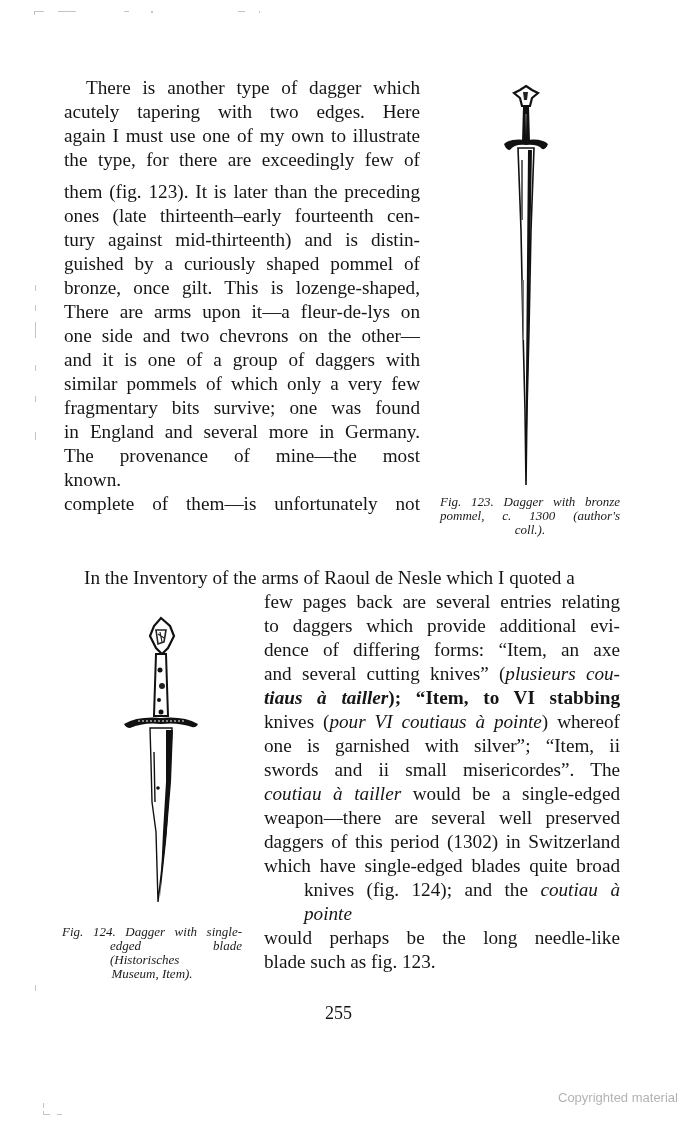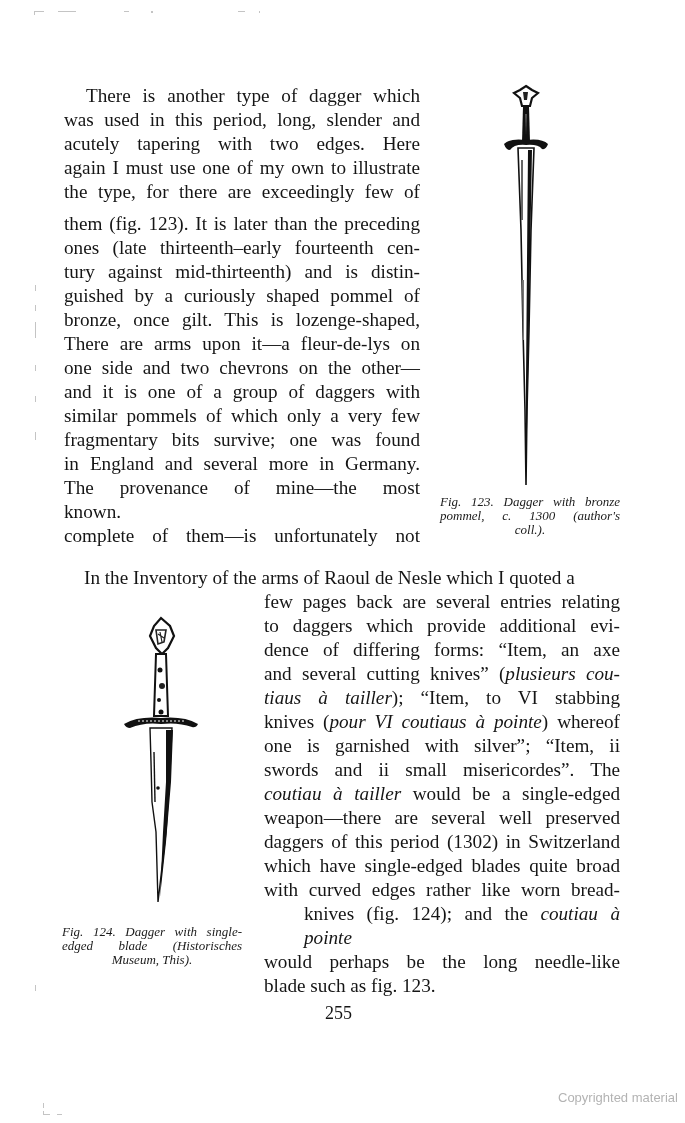--- a/index.html
+++ b/index.html
@@ -38,23 +38,22 @@
   <div class="crop" style="left:43px;top:1111px;width:1px;height:4px;"></div>
   <div class="crop" style="left:57px;top:1114px;width:5px;height:1px;"></div>
   <div class="crop" style="left:35px;top:285px;width:1px;height:6px;"></div>
   <div class="crop" style="left:35px;top:305px;width:1px;height:6px;"></div>
   <div class="crop" style="left:35px;top:322px;width:1px;height:16px;"></div>
   <div class="crop" style="left:35px;top:365px;width:1px;height:6px;"></div>
   <div class="crop" style="left:35px;top:396px;width:1px;height:6px;"></div>
   <div class="crop" style="left:35px;top:432px;width:1px;height:8px;"></div>
   <div class="crop" style="left:35px;top:985px;width:1px;height:6px;"></div>
 
-  <div class="col" id="sec1" style="left:64px;top:84px;width:356px;">
+  <div class="col" id="sec1" style="left:64px;top:76px;width:356px;">
       <div style="text-align: justify; text-align-last: justify; white-space: normal; overflow: visible; padding-left: 22px;"><span>There is another type of dagger which</span></div>
-      <div style="text-align: justify; text-align-last: justify; white-space: normal; overflow: visible;"><span>was used in this period, long, slender and</span></div>
       <div style="text-align: justify; text-align-last: justify; white-space: normal; overflow: visible;"><span>acutely tapering with two edges. Here</span></div>
       <div style="text-align: justify; text-align-last: justify; white-space: normal; overflow: visible;"><span>again I must use one of my own to illustrate</span></div>
       <div style="text-align: justify; text-align-last: justify; white-space: normal; overflow: visible;"><span>the type, for there are exceedingly few of</span></div>
       <div style="text-align: justify; text-align-last: justify; white-space: normal; overflow: visible; margin-top: 8px;"><span>them (fig. 123). It is later than the preceding</span></div>
       <div style="text-align: justify; text-align-last: justify; white-space: normal; overflow: visible;"><span>ones (late thirteenth–early fourteenth cen-</span></div>
       <div style="text-align: justify; text-align-last: justify; white-space: normal; overflow: visible;"><span>tury against mid-thirteenth) and is distin-</span></div>
       <div style="text-align: justify; text-align-last: justify; white-space: normal; overflow: visible;"><span>guished by a curiously shaped pommel of</span></div>
       <div style="text-align: justify; text-align-last: justify; white-space: normal; overflow: visible;"><span>bronze, once gilt. This is lozenge-shaped,</span></div>
       <div style="text-align: justify; text-align-last: justify; white-space: normal; overflow: visible;"><span>There are arms upon it—a fleur-de-lys on</span></div>
       <div style="text-align: justify; text-align-last: justify; white-space: normal; overflow: visible;"><span>one side and two chevrons on the other—</span></div>
@@ -92,29 +91,28 @@
 
   <div class="wide">
     <span style="padding-left:22px;">In the Inventory of the arms of Raoul de Nesle which I quoted a</span>
   </div>
 
   <div class="col" id="sec2" style="left:264px;top:590px;width:356px;">
       <div style="text-align: justify; text-align-last: justify; white-space: normal; overflow: visible;"><span>few pages back are several entries relating</span></div>
       <div style="text-align: justify; text-align-last: justify; white-space: normal; overflow: visible;"><span>to daggers which provide additional evi-</span></div>
       <div style="text-align: justify; text-align-last: justify; white-space: normal; overflow: visible;"><span>dence of differing forms: “Item, an axe</span></div>
       <div style="text-align: justify; text-align-last: justify; white-space: normal; overflow: visible;"><span>and several cutting knives” (</span><i>plusieurs cou-</i></div>
-      <div style="text-align: justify; text-align-last: justify; white-space: normal; overflow: visible;"><i>tiaus à tailler</i><span>); “Item, to VI stabbing</span></div>
+      <div style="text-align: justify; text-align-last: justify; white-space: normal; overflow: visible; font-weight: bold;"><i>tiaus à tailler</i><span>); “Item, to VI stabbing</span></div>
       <div style="text-align: justify; text-align-last: justify; white-space: normal; overflow: visible;"><span>knives (</span><i>pour VI coutiaus à pointe</i><span>) whereof</span></div>
       <div style="text-align: justify; text-align-last: justify; white-space: normal; overflow: visible;"><span>one is garnished with silver”; “Item, ii</span></div>
       <div style="text-align: justify; text-align-last: justify; white-space: normal; overflow: visible;"><span>swords and ii small misericordes”. The</span></div>
       <div style="text-align: justify; text-align-last: justify; white-space: normal; overflow: visible;"><i>coutiau à tailler</i><span> would be a single-edged</span></div>
       <div style="text-align: justify; text-align-last: justify; white-space: normal; overflow: visible;"><span>weapon—there are several well preserved</span></div>
       <div style="text-align: justify; text-align-last: justify; white-space: normal; overflow: visible;"><span>daggers of this period (1302) in Switzerland</span></div>
       <div style="text-align: justify; text-align-last: justify; white-space: normal; overflow: visible;"><span>which have single-edged blades quite broad</span></div>
-      <div style="text-align: justify; text-align-last: justify; white-space: normal; overflow: visible;"><span>with curved edges rather like worn bread-</span></div>
       <div style="text-align: justify; text-align-last: justify; white-space: normal; overflow: visible; margin-left: 40px;"><span>knives (fig. 124); and the </span><i>coutiau à pointe</i></div>
       <div style="text-align: justify; text-align-last: justify; white-space: normal; overflow: visible;"><span>would perhaps be the long needle-like</span></div>
       <div style="text-align: justify; text-align-last: left; white-space: normal; overflow: visible;"><span>blade such as fig. 123.</span></div>
     </div>
 
   <div class="fig" style="left:118px;top:612px;">
     <svg width="88" height="300" viewBox="0 0 88 300">
 
       <path d="M43 6 L52 14 L56 24 L50 36 L44 42 L38 36 L32 24 L36 14 Z" fill="#fff" stroke="#111" stroke-width="2.2"></path>
       <path d="M38 18 L48 18 L46 30 L40 32 Z" fill="none" stroke="#222" stroke-width="1.6"></path>
@@ -130,20 +128,20 @@
       <path d="M20 109 L66 109" stroke="#fff" stroke-width="1" stroke-dasharray="2 2"></path>
 
       <path d="M32 116 L54 116 L52 160 L48 220 L40 290 L38 220 L34 190 L33 150 Z" fill="#fff" stroke="#111" stroke-width="1.4"></path>
       <path d="M48 118 L55 118 L53 170 L48 230 L42 285 L45 220 L48 170 Z" fill="#111"></path>
       <path d="M36 140 L37 190" stroke="#111" stroke-width="1.4"></path>
       <circle cx="40" cy="176" r="1.8" fill="#111"></circle>
     </svg>
   </div>
   <div class="caption" id="cap124" style="left:62px;top:925px;width:180px;">
       <div style="text-align: justify; text-align-last: justify;">Fig. 124. Dagger with single-</div>
-      <div style="text-align: justify; text-align-last: justify;">edged blade (Historisches</div>
-      <div style="text-align: justify; text-align-last: center;">Museum, This).</div>
+      <div style="text-align: justify; text-align-last: justify; margin-left: 48px;">edged blade (Historisches</div>
+      <div style="text-align: justify; text-align-last: center;">Museum, Item).</div>
     </div>
 
   <div class="pageno">255</div>
 
   <div class="copyright">Copyrighted material</div>
 </div>
 
 </body></html>

